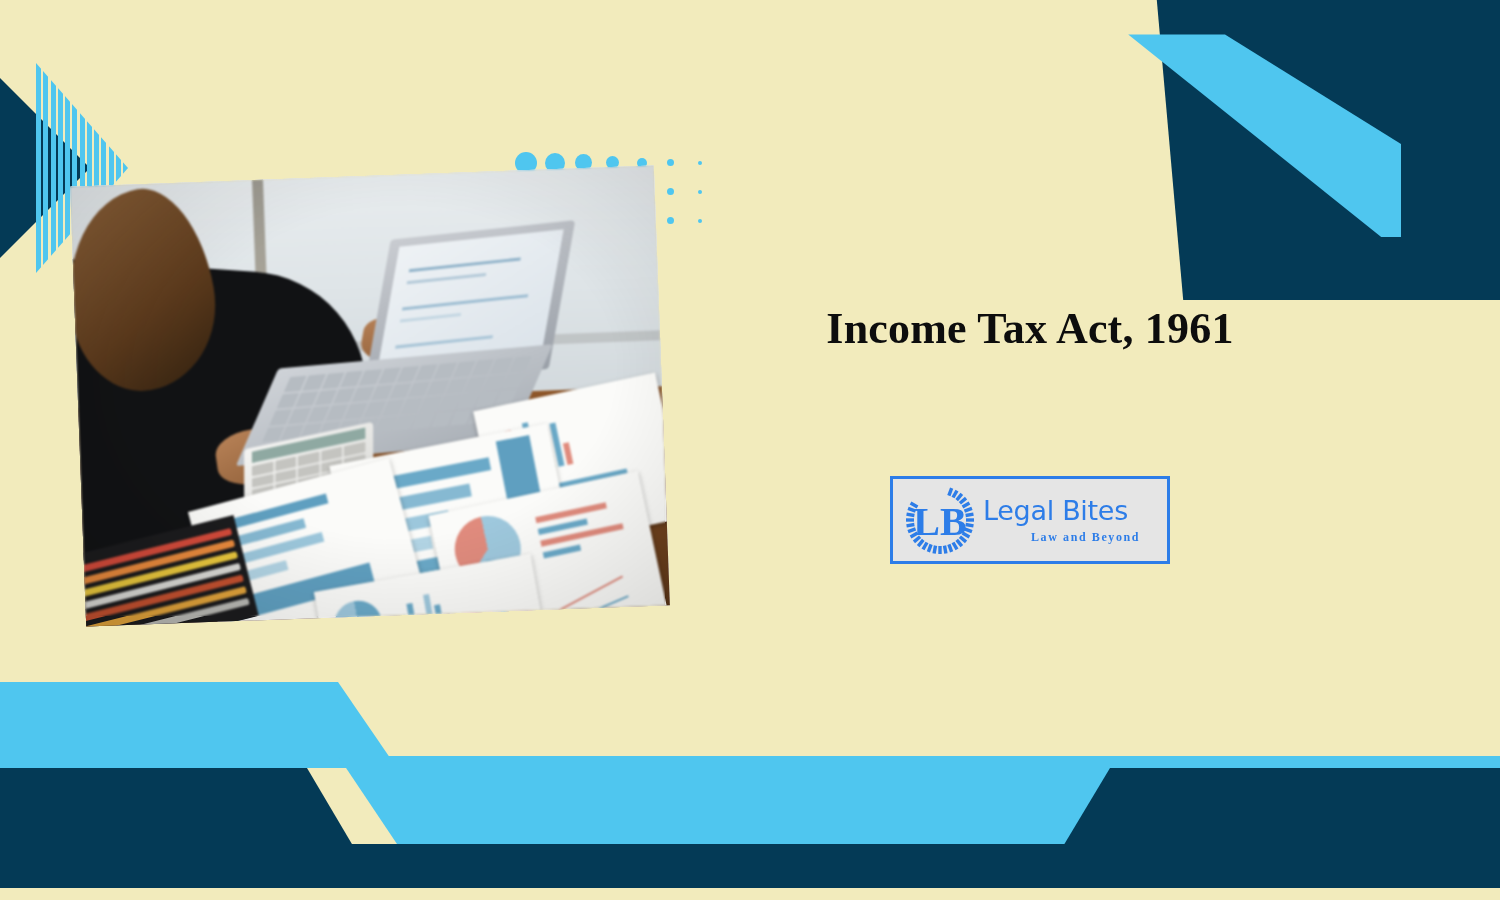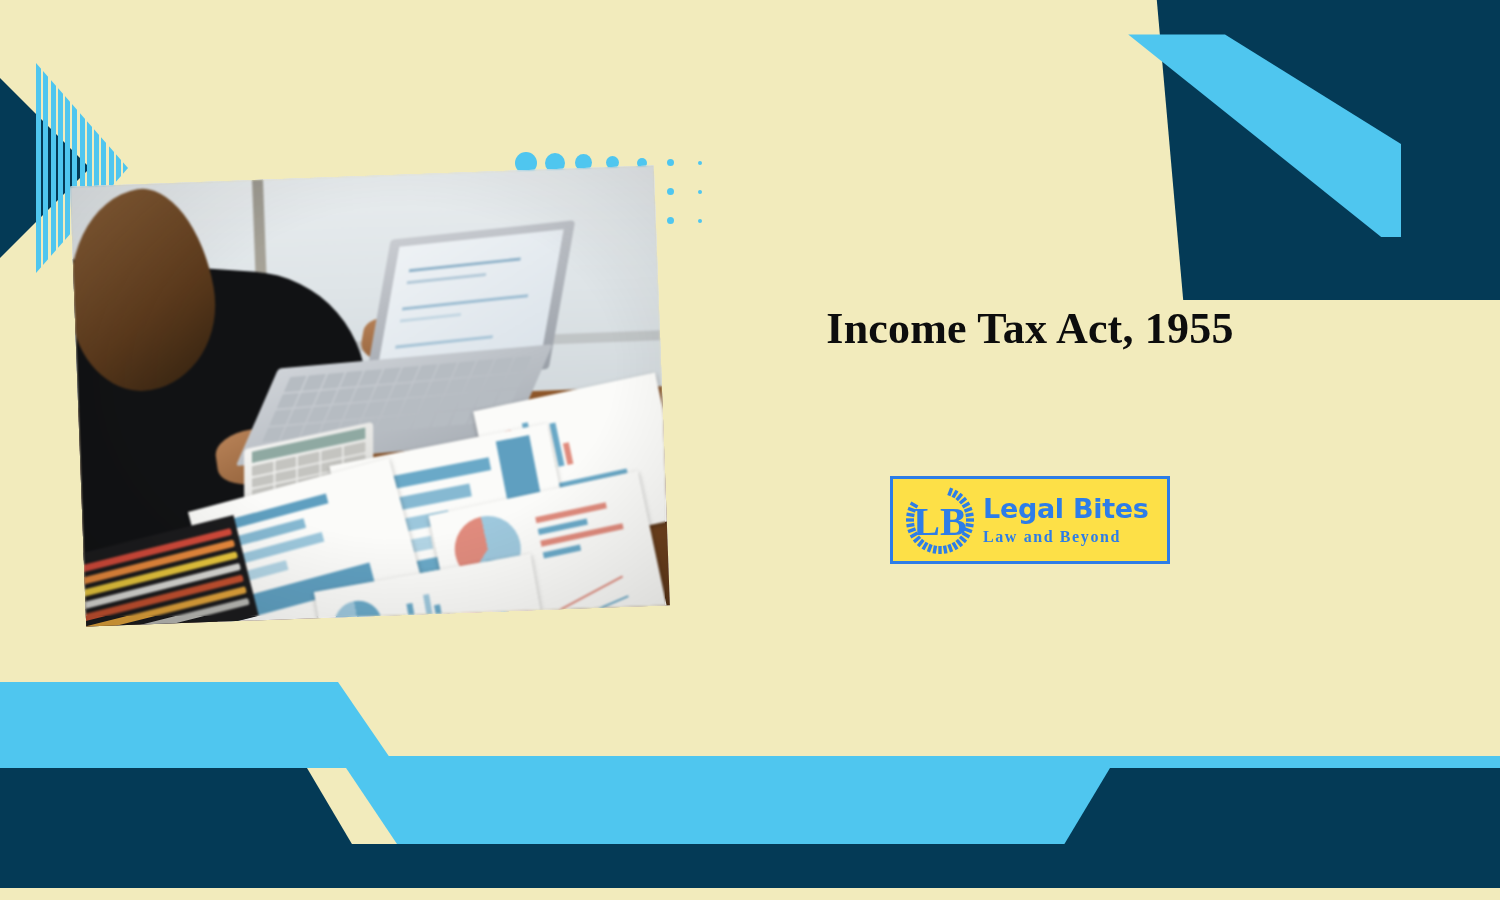--- a/index.html
+++ b/index.html
@@ -230,49 +230,50 @@
     line-height: 1.33;
     letter-spacing: .2px;
     color: #0d0d0d;
   }
 
   
   .logo-box {
     position: absolute;
     left: 890px; top: 476px;
     width: 280px; height: 88px;
-    background: #fde047;
+    background: #e5e5e5;
     border: 3px solid #2D7DE8;
     box-sizing: border-box;
     display: flex;
     align-items: center;
   }
   .logo-mark {
     width: 74px; height: 74px;
     margin-left: 10px;
     position: relative;
     flex: none;
   }
   .logo-text { margin-left: 6px; }
   .logo-name {
     font-family: "DejaVu Sans", sans-serif;
-    font-weight: bold;
+    font-weight: normal;
     font-size: 27px;
     color: #2D7DE8;
     line-height: 1;
     letter-spacing: -0.3px;
   }
   .logo-tag {
     font-family: "Liberation Serif", serif;
     font-weight: bold;
-    font-size: 16px;
+    font-size: 12px;
     color: #2D7DE8;
     line-height: 1;
     margin-top: 7px;
     letter-spacing: 1.6px;
+    margin-left: 48px;
   }
 
   
   .bot {
     position: absolute;
     left: 0; bottom: 0;
     width: 1500px; height: 230px;
   }
   .bot-blue1 {
     position: absolute; left: 0; top: 12px; width: 1500px; height: 86px;
@@ -522,21 +523,21 @@
         <i style="top:72px;background:#e0a23a"></i>
         <i style="top:84px;background:#b9b9b4"></i>
       </div>
 
       <div class="ph-blur"></div>
       <div class="ph-vig"></div>
     </div>
   </div>
 
   <div class="title">
-    <div>Income Tax Act, 1955</div>
+    <div>Income Tax Act, 1961</div>
   </div>
 
   <div class="logo-box">
     <div class="logo-mark">
       <svg viewBox="0 0 74 74" width="74" height="74" aria-hidden="true">
         <g id="burst" stroke="#2D7DE8" stroke-width="3.4" stroke-linecap="butt">
             <line x1="45.89" y1="12.57" x2="48.63" y2="5.05"></line>
             <line x1="50.00" y1="14.48" x2="54.00" y2="7.56"></line>
             <line x1="53.71" y1="17.08" x2="58.85" y2="10.95"></line>
             <line x1="56.92" y1="20.29" x2="63.05" y2="15.15"></line>

